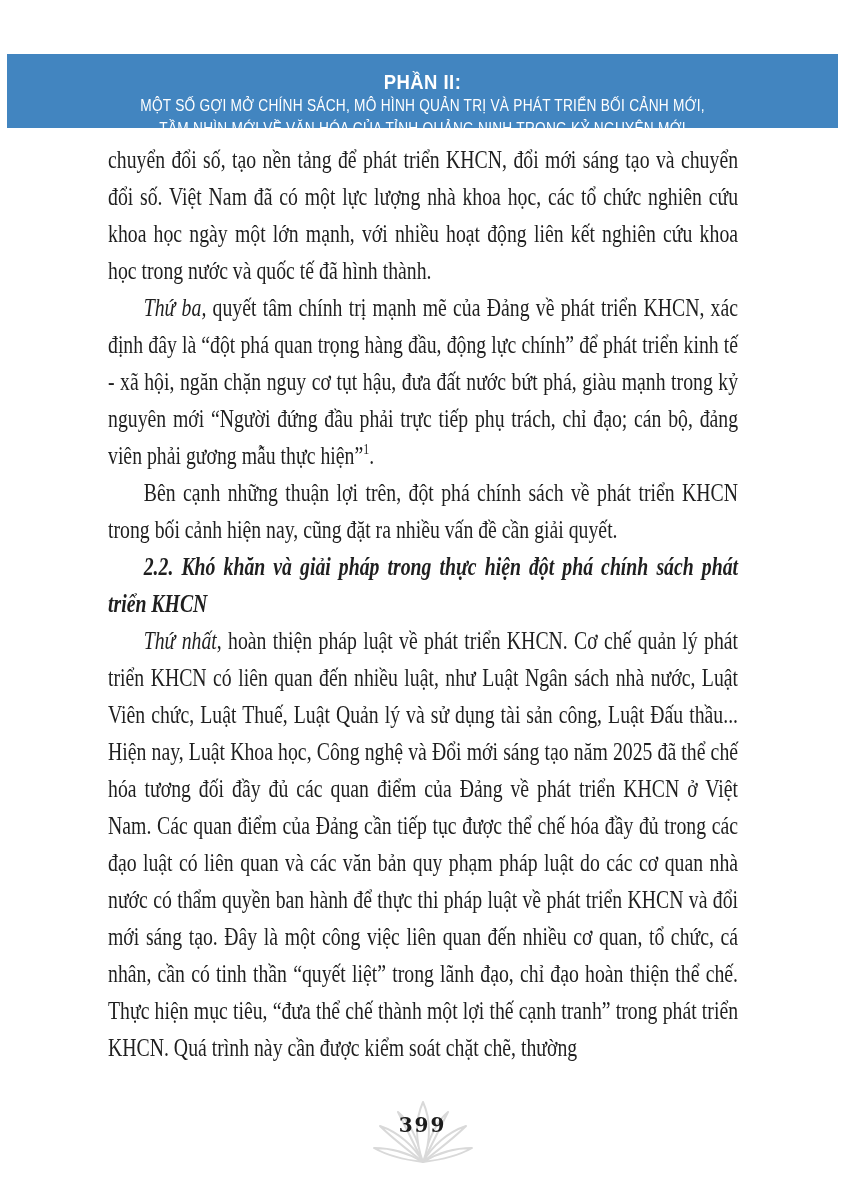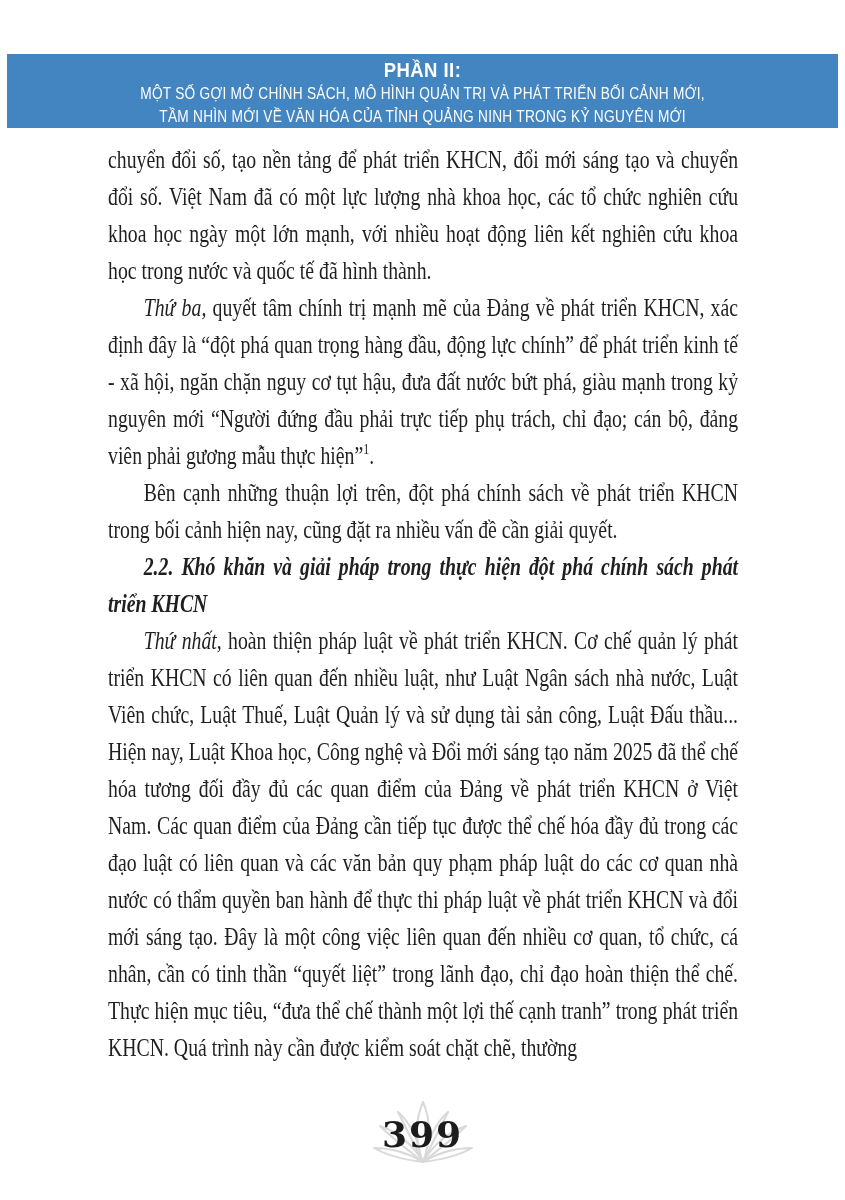--- a/index.html
+++ b/index.html
@@ -15,21 +15,21 @@
   }
 
   
   .banner {
     position:absolute; left:7px; top:54px;
     width:831px; height:74px;
     background:#4285c0;
     color:#ffffff;
     text-align:center;
     font-family:"Liberation Sans","DejaVu Sans",sans-serif;
-    padding-top:3px;
+    padding-top:15px;
   }
   .banner-part {
     font-size:21px; font-weight:700; line-height:25px;
     transform:scaleX(0.88); transform-origin:50% 50%;
     letter-spacing:.5px;
   }
   .banner-line {
     font-size:16.5px; font-weight:400; line-height:22.5px;
     transform:scaleX(0.83); transform-origin:50% 50%;
     letter-spacing:.3px;
@@ -61,21 +61,21 @@
     text-align:justify; text-indent:46px;
   }
 
   
   .pagefoot { position:absolute; left:0; top:1096px; width:845px; height:80px; }
   .lotus { position:absolute; left:50%; top:0; transform:translateX(-50%); }
   .pagenum {
     position:absolute; left:0; top:17px; width:100%;
     text-align:center;
     font-family:"DejaVu Serif","Liberation Serif",serif;
-    font-size:36px; font-weight:700; letter-spacing:2px;
+    font-size:20px; font-weight:700; letter-spacing:2px;
     color:#1c1c1c;
   }
 </style>
 </head>
 <body>
 
 <div class="page">
 
   <header class="banner" style="background: rgb(66, 133, 192); color: rgb(255, 255, 255);">
     <div class="banner-part">PHẦN II:</div>

